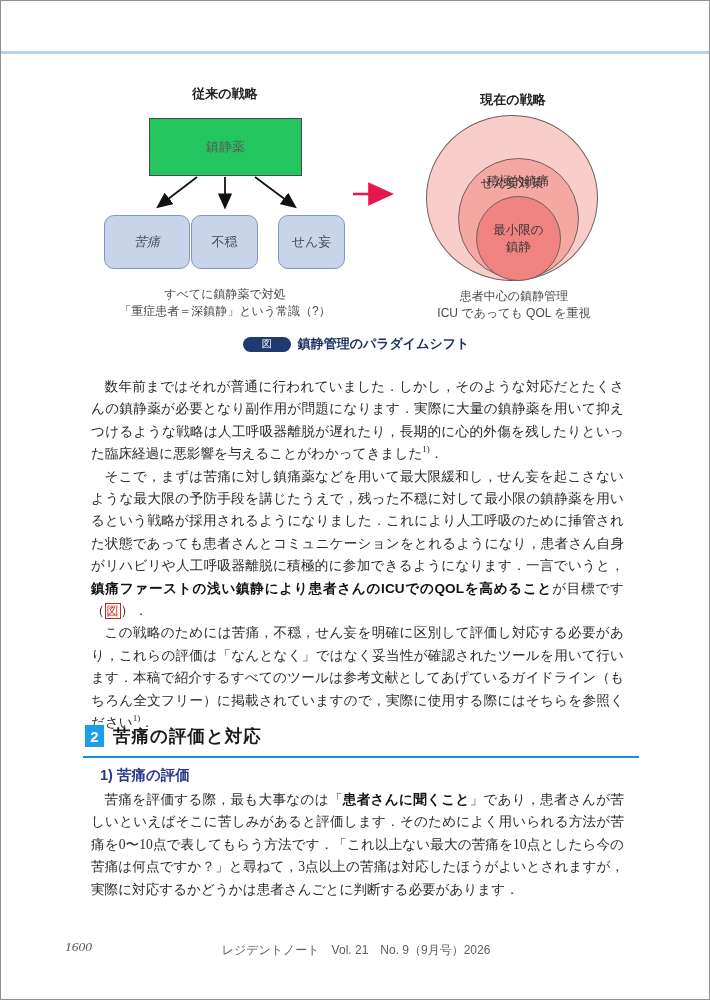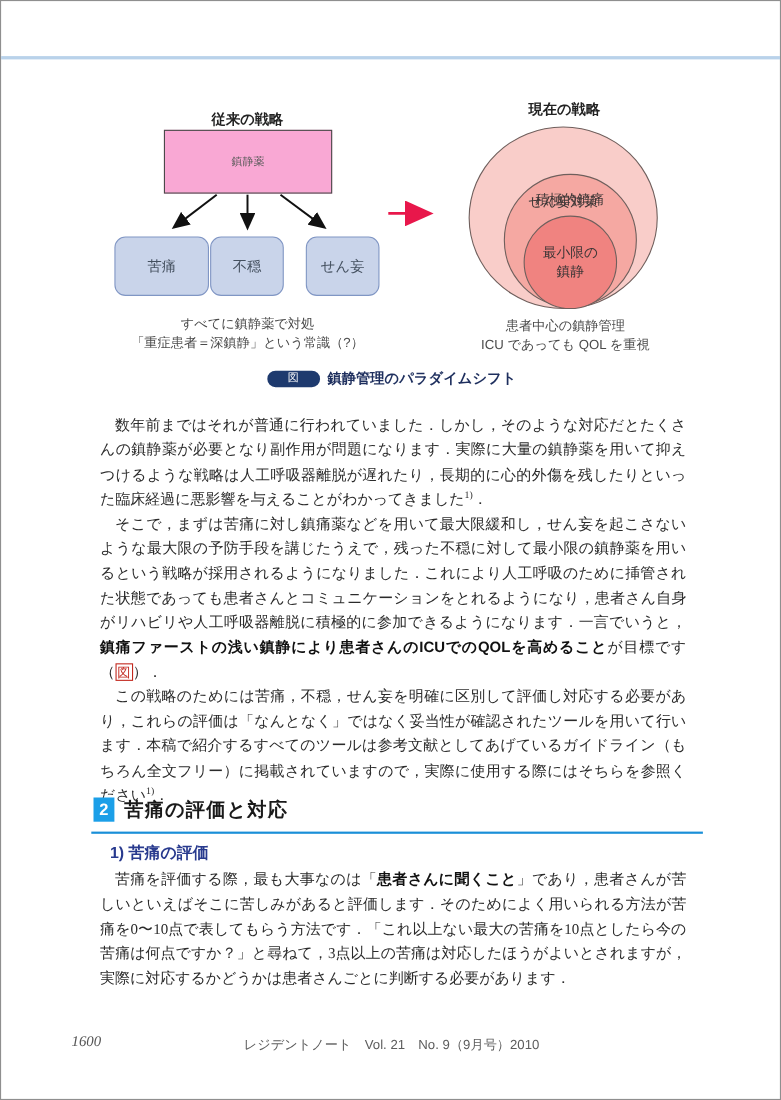--- a/index.html
+++ b/index.html
@@ -6,33 +6,33 @@
   .page{
     position:relative;width:710px;height:1000px;background:#ffffff;
     border:1px solid #8f8f8f;box-sizing:border-box;overflow:hidden;
     font-family:"Liberation Sans","DejaVu Sans",sans-serif;
   }
   .top-rule{position:absolute;top:50px;left:0;width:710px;height:3px;background:#b9d2ea;}
 
   
   .fig-svg{position:absolute;left:0;top:0;width:710px;height:360px;pointer-events:none;}
   .diag-title{position:absolute;font-size:13px;font-weight:bold;color:#222;text-align:center;}
-  .dt-left{left:148px;top:99px;width:152px;}
+  .dt-left{left:148px;top:84px;width:152px;}
   .dt-right{left:428px;top:90px;width:168px;}
   .sed-box{
     position:absolute;left:148px;top:117px;width:151px;height:56px;
-    border:1px solid #4a4a4a;background:#f9a8d4;display:flex;align-items:center;justify-content:center;
-    font-size:10px;color:#5a5a5a;
+    border:1px solid #4a4a4a;background:#22c55e;display:flex;align-items:center;justify-content:center;
+    font-size:13px;color:#5a5a5a;
   }
   .outcome{
     position:absolute;top:214px;height:54px;border-radius:10px;
     background:#c9d4ea;border:1px solid #8096c4;display:flex;align-items:center;justify-content:center;
     font-size:13px;color:#44505f;box-sizing:border-box;
   }
-  .oc1{left:103px;width:86px;}
+  .oc1{left:103px;width:86px;font-style:italic;}
   .oc2{left:190px;width:67px;}
   .oc3{left:277px;width:67px;}
   .diag-cap{position:absolute;font-size:12px;color:#4a4a4a;text-align:center;line-height:17px;}
   .cap-left{left:95px;top:285px;width:258px;}
   .cap-right{left:418px;top:287px;width:190px;}
   .ring{position:absolute;border-radius:50%;border:1px solid #6f5f5c;box-sizing:border-box;}
   .ring-outer{left:425px;top:114px;width:172px;height:166px;background:#f9cdc9;}
   .ring-middle{left:457px;top:157px;width:121px;height:121px;background:#f5a8a2;}
   .ring-inner{left:475px;top:195px;width:85px;height:85px;background:#f08380;}
   .ring-label{position:absolute;text-align:center;font-size:12.5px;color:#3c3636;}
@@ -139,15 +139,15 @@
   <div class="sec-num">2</div>
   <div class="sec-title">苦痛の評価と対応</div>
   <div class="sec-rule"></div>
   <div class="subsec">1) 苦痛の評価</div>
 
   <div class="bodytext bt2">
     <p><span>苦痛を評価する際，最も大事なのは「</span><span class="emph">患者さんに聞くこと</span><span>」であり，患者さんが苦しいといえばそこに苦しみがあると評価します．そのためによく用いられる方法が苦痛を0〜10点で表してもらう方法です．「これ以上ない最大の苦痛を10点としたら今の苦痛は何点ですか？」と尋ねて，3点以上の苦痛は対応したほうがよいとされますが，実際に対応するかどうかは患者さんごとに判断する必要があります．</span></p>
   </div>
 
   <div class="pagenum">1600</div>
-  <div class="journal">レジデントノート　Vol. 21　No. 9（9月号）2010</div>
+  <div class="journal">レジデントノート　Vol. 21　No. 9（9月号）2026</div>
 
 </div>
 
 </body></html>

